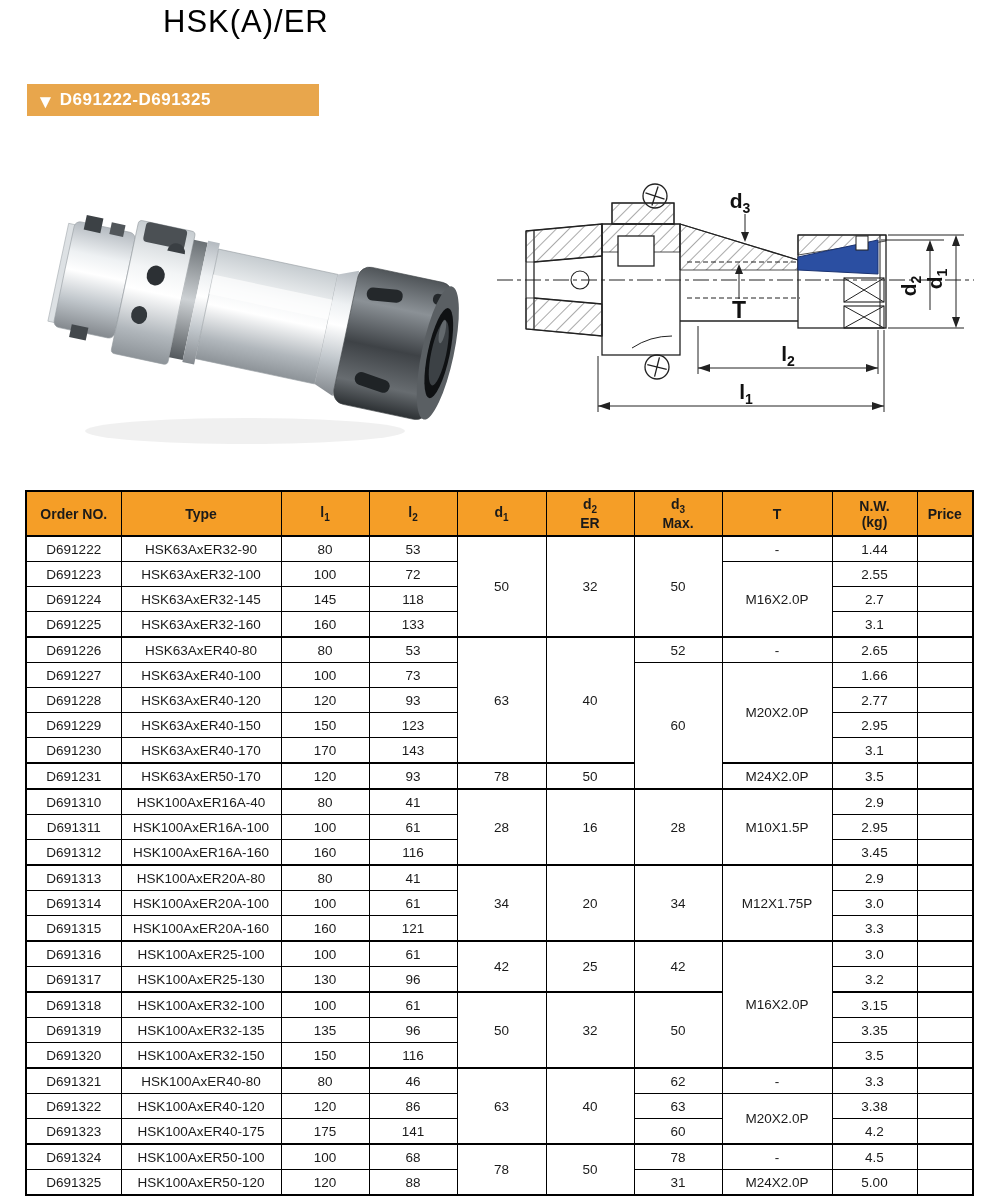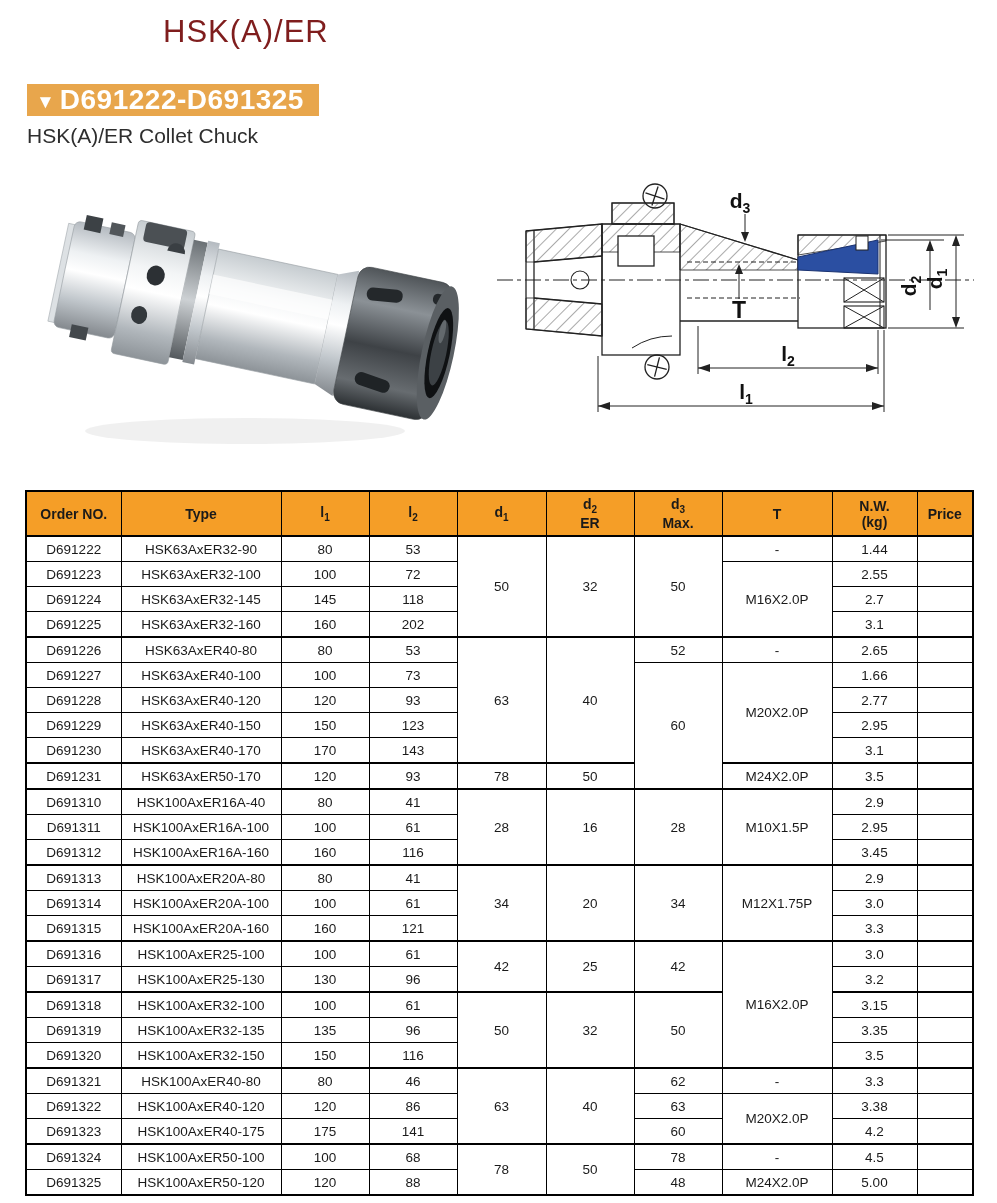--- a/index.html
+++ b/index.html
@@ -1,24 +1,24 @@
 <!DOCTYPE html>
 <html style="--banner: #E8A64C; --header: #F59E27;"><head>
 <meta charset="utf-8">
 <style>
   html,body{margin:0;padding:0;background:#ffffff;}
   body{font-family:"Liberation Sans","DejaVu Sans",sans-serif;color:#1a1a1a;}
   .page{position:relative;width:997px;height:1203px;background:#fff;overflow:hidden;}
 
-  .page-title{position:absolute;left:163px;top:14px;font-size:31px;letter-spacing:1px;color:#7f1d1d;font-weight:400;}
+  .page-title{position:absolute;left:163px;top:4px;font-size:31px;letter-spacing:1px;color:#000000;font-weight:400;}
 
   .banner{position:absolute;left:27px;top:84px;width:292px;height:32px;background:var(--banner,#E8A64C);
           display:flex;align-items:center;padding-left:9px;box-sizing:border-box;}
   .banner .tri{color:#ffffff;font-size:19px;line-height:1;margin-right:5px;transform:translateY(1px);}
-  .banner .code{color:#ffffff;font-size:28px;font-weight:bold;letter-spacing:0.5px;}
+  .banner .code{color:#ffffff;font-size:17px;font-weight:bold;letter-spacing:0.5px;}
 
   .subtitle{position:absolute;left:27px;top:124px;font-size:21px;color:#2e2e2e;}
 
   .photo-wrap{position:absolute;left:30px;top:163px;width:445px;height:300px;}
   .drawing-wrap{position:absolute;left:492px;top:178px;width:500px;height:256px;}
 
   .table-wrap{position:absolute;left:25px;top:490px;width:810px;}
   table.spec{border-collapse:collapse;width:947px;table-layout:fixed;border:2px solid #000;}
   table.spec th,table.spec td{border:1px solid #000;text-align:center;vertical-align:middle;
       padding:0 2px;font-size:13.5px;overflow:hidden;white-space:nowrap;}
@@ -35,21 +35,20 @@
 
 <div class="page">
 
   <div class="page-title">HSK(A)/ER</div>
 
   <div class="banner">
     <span class="tri">▼</span>
     <span class="code">D691222-D691325</span>
   </div>
 
-  <div class="subtitle">HSK(A)/ER Collet Chuck</div>
 
   <div class="photo-wrap">
     <svg width="445" height="300" viewBox="0 0 445 300">
       <defs>
         <linearGradient id="gMetal" x1="0" y1="0" x2="0" y2="1">
           <stop offset="0" stop-color="#b4bac0"></stop>
             <stop offset="0.28" stop-color="#eef1f3"></stop>
           <stop offset="0.45" stop-color="#ffffff"></stop>
             <stop offset="0.72" stop-color="#c0c6cb"></stop>
           <stop offset="1" stop-color="#84898e"></stop>
@@ -279,21 +278,21 @@
             <td>HSK63AxER32-145</td>
             <td>145</td>
             <td>118</td>
             <td>2.7</td>
             <td></td>
           </tr>
           <tr>
             <td>D691225</td>
             <td>HSK63AxER32-160</td>
             <td>160</td>
-            <td>202</td>
+            <td>133</td>
             <td>3.1</td>
             <td></td>
           </tr>
           <tr class="gs">
             <td>D691226</td>
             <td>HSK63AxER40-80</td>
             <td>80</td>
             <td>53</td>
             <td rowspan="5">63</td>
             <td rowspan="5">40</td>
@@ -491,21 +490,21 @@
             <td>78</td>
             <td>-</td>
             <td>4.5</td>
             <td></td>
           </tr>
           <tr>
             <td>D691325</td>
             <td>HSK100AxER50-120</td>
             <td>120</td>
             <td>88</td>
-            <td>48</td>
+            <td>31</td>
             <td>M24X2.0P</td>
             <td>5.00</td>
             <td></td>
           </tr>
         </tbody>
     </table>
   </div>
 
 </div>
 

